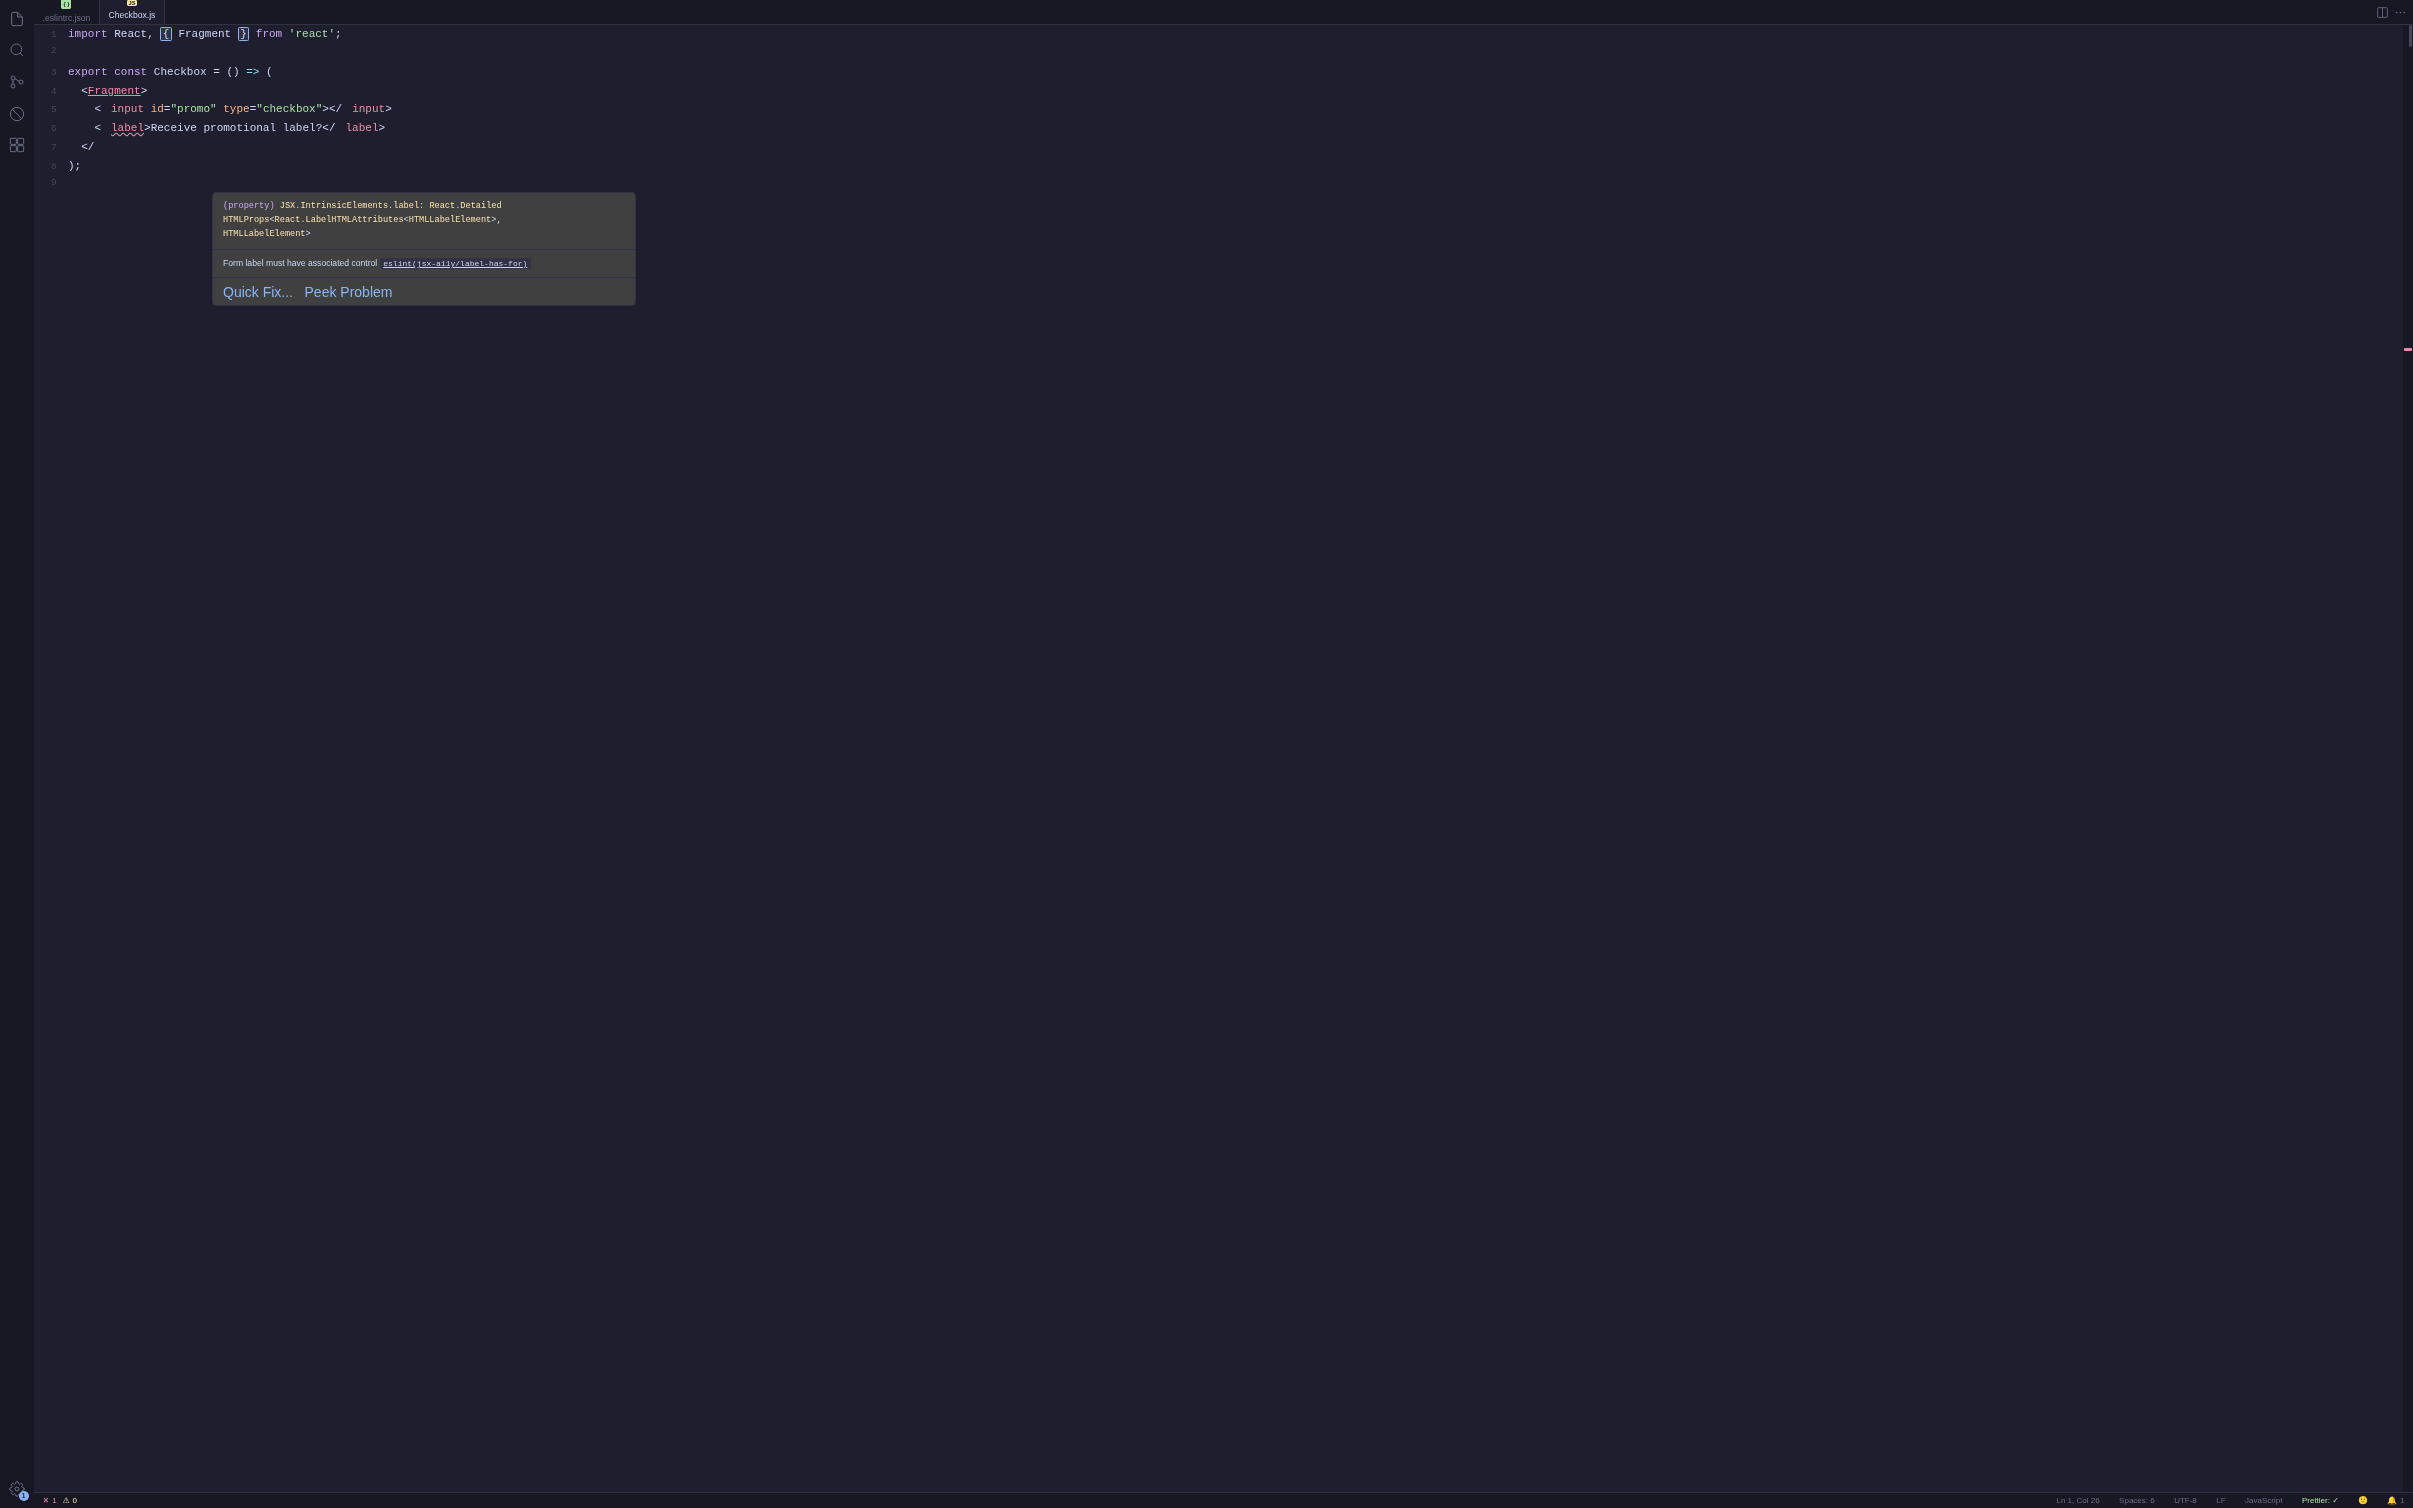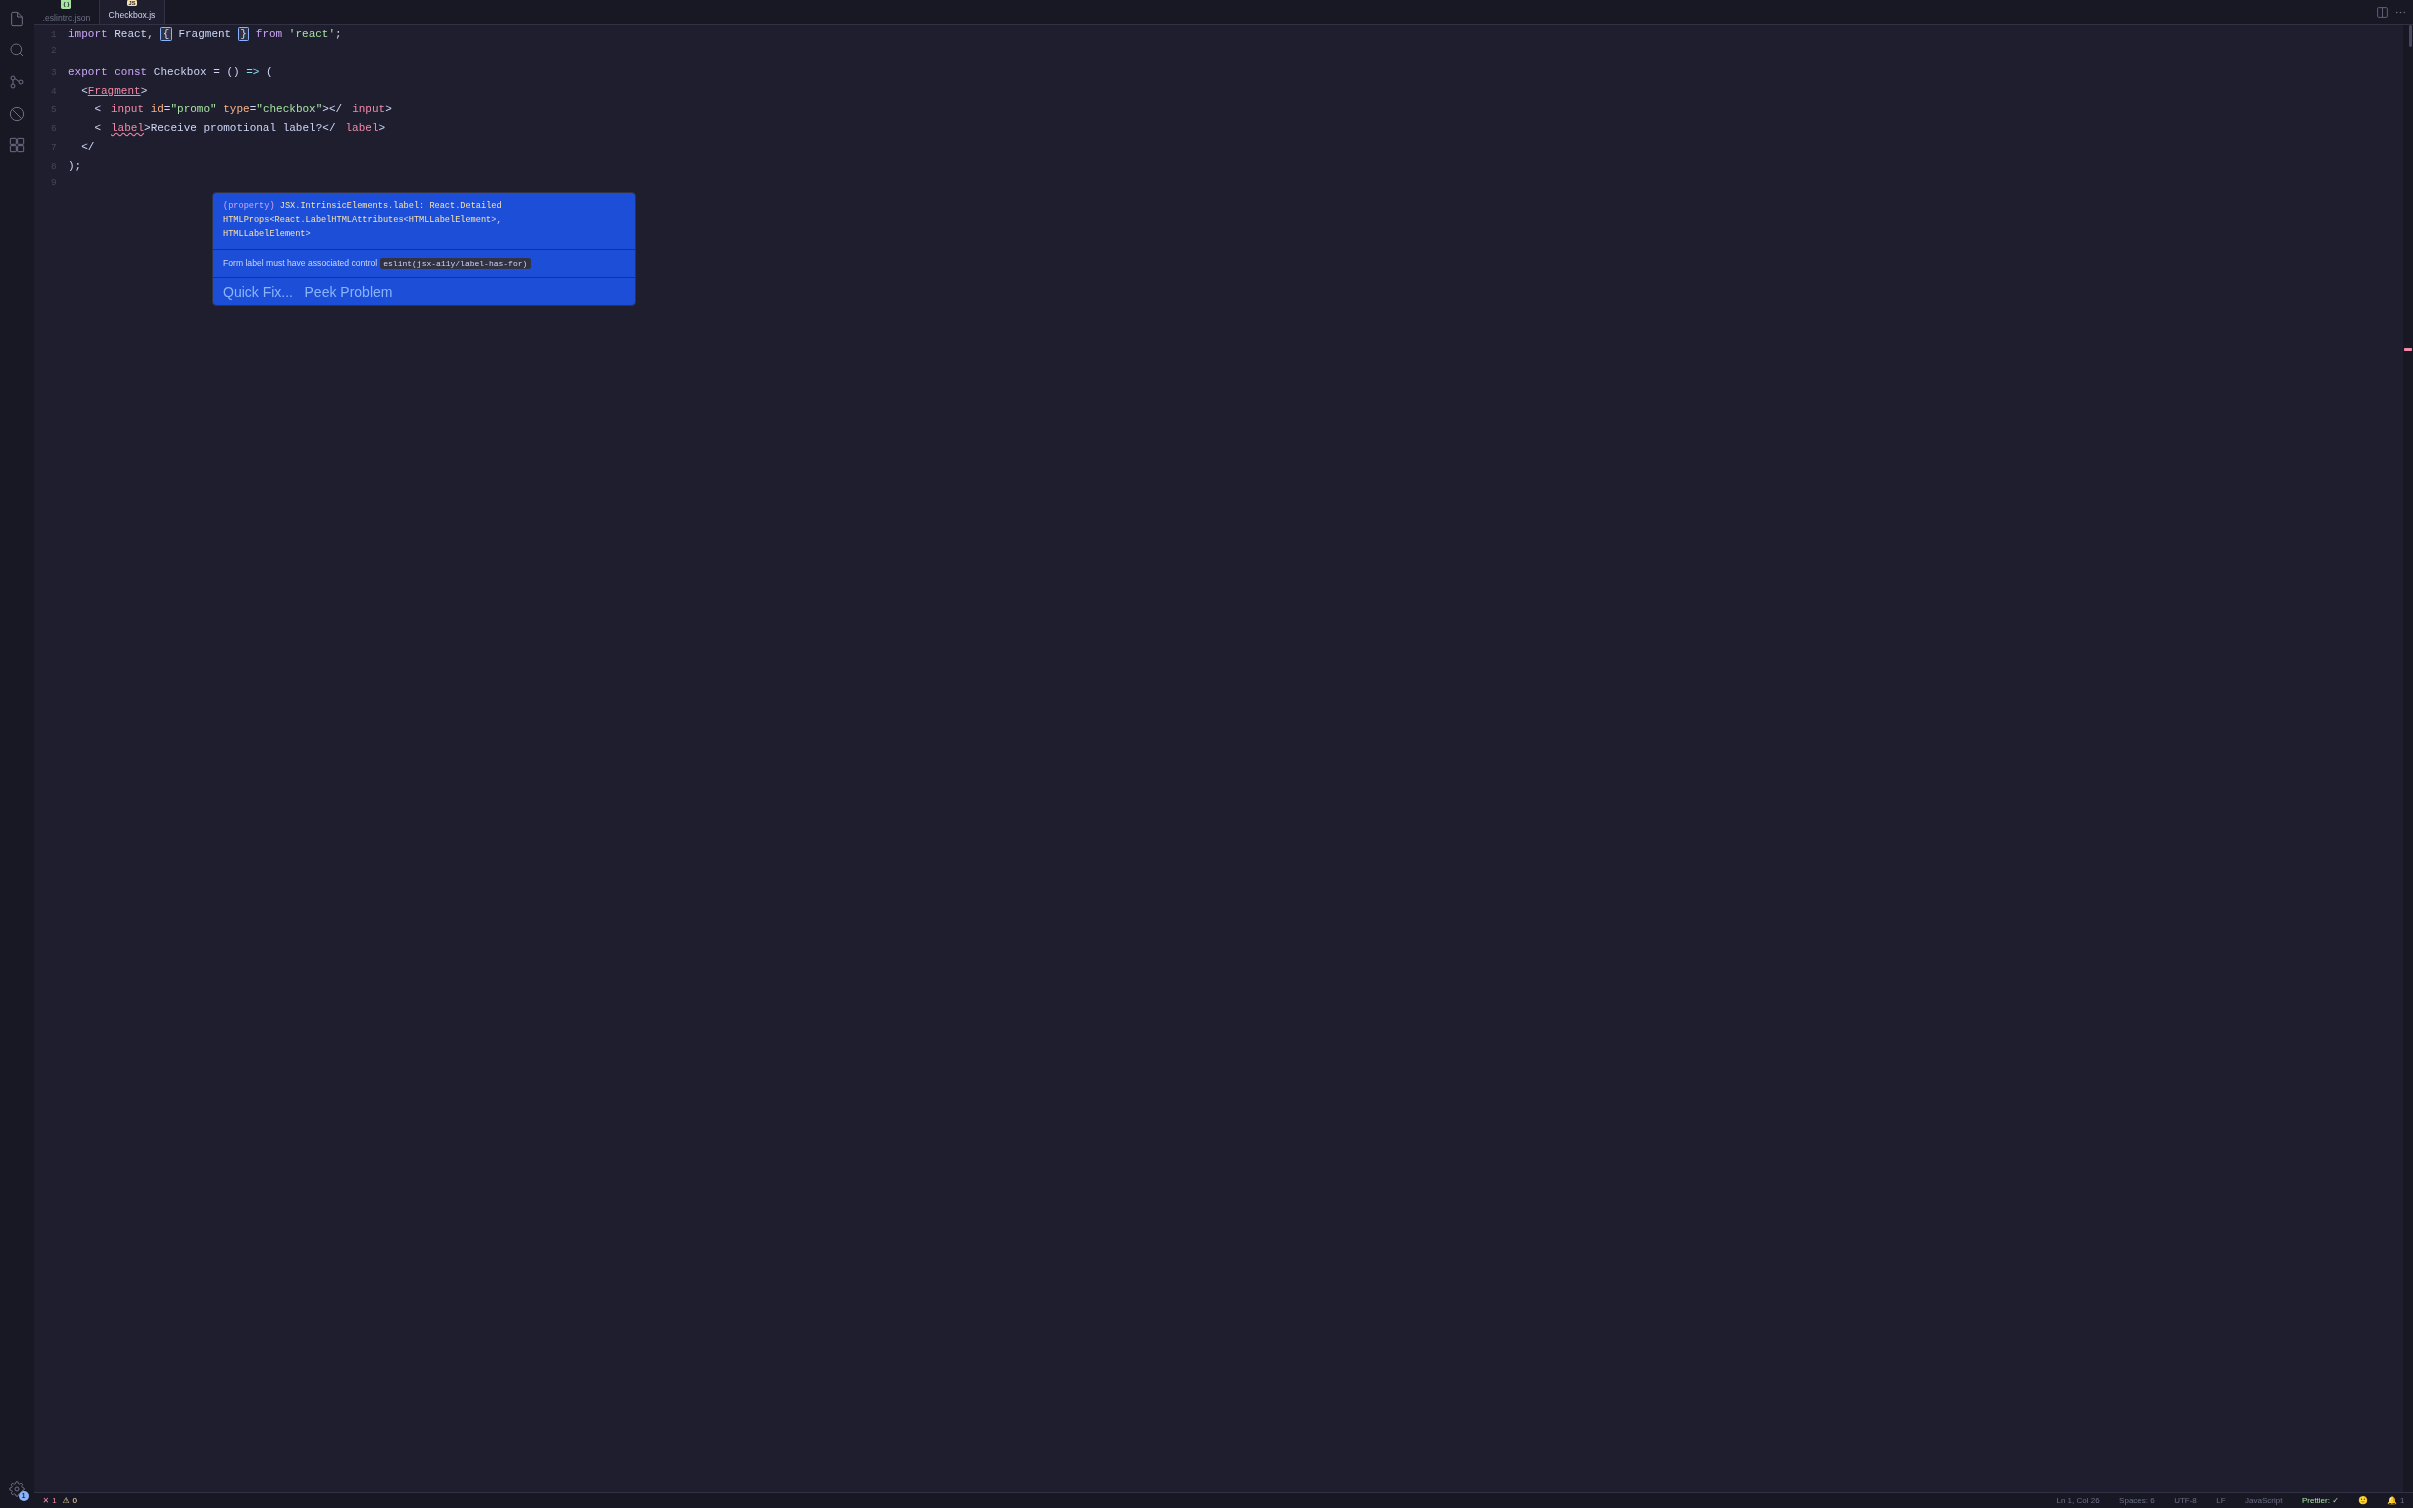--- a/index.html
+++ b/index.html
@@ -208,21 +208,21 @@
     .arrow { color: #89dceb; }
     .bracket-hl { background: #313244; border: 0.7px solid #89b4fa; padding: 0 1.4px; border-radius: 1.4px; }
     .fragment-tag { color: #f38ba8; text-decoration: underline; text-decoration-color: #f38ba8; }
 
     
     .hover-popup {
       position: absolute;
       left: 178px;
       top: 167px;
       width: 424px;
-      background: #1d4ed8;
+      background: #404040;
       border: 0.7px solid #313244;
       border-radius: 4.3px;
       z-index: 50;
       font-family: 'Courier New', Consolas, monospace;
       font-size: 8.6px;
       overflow: hidden;
     }
     .hover-popup-type {
       padding: 7.2px 10px;
       color: #cdd6f4;
@@ -238,20 +238,21 @@
       font-size: 8.6px;
       border-bottom: 0.7px solid #313244;
       line-height: 1.5;
     }
     .hover-popup-desc .eslint-code {
       background: #313244;
       padding: 0.7px 3.6px;
       border-radius: 2.2px;
       font-family: 'Courier New', monospace;
       font-size: 8px;
+      text-decoration: underline;
     }
     .hover-popup-actions {
       padding: 5.7px 10px;
       display: flex;
       gap: 11.5px;
     }
     .hover-action-btn {
       color: #89b4fa;
       font-family: -apple-system, sans-serif;
       font-size: 14px;

